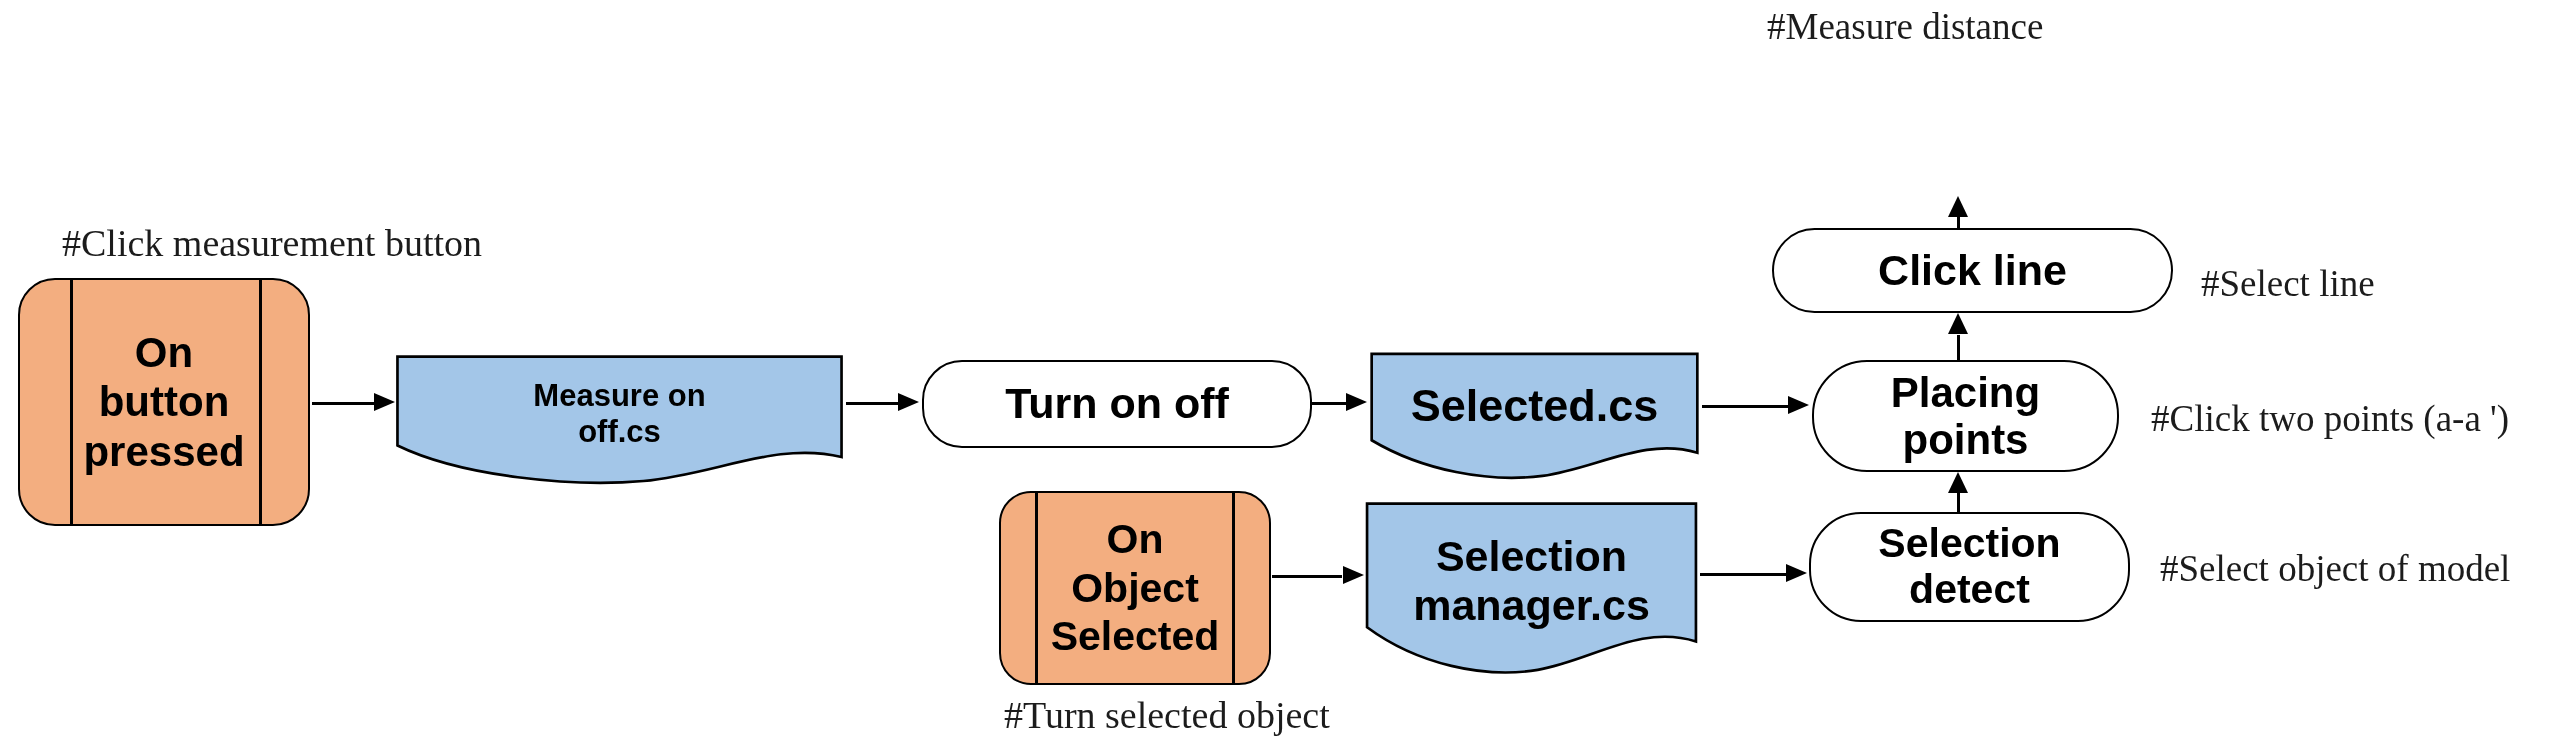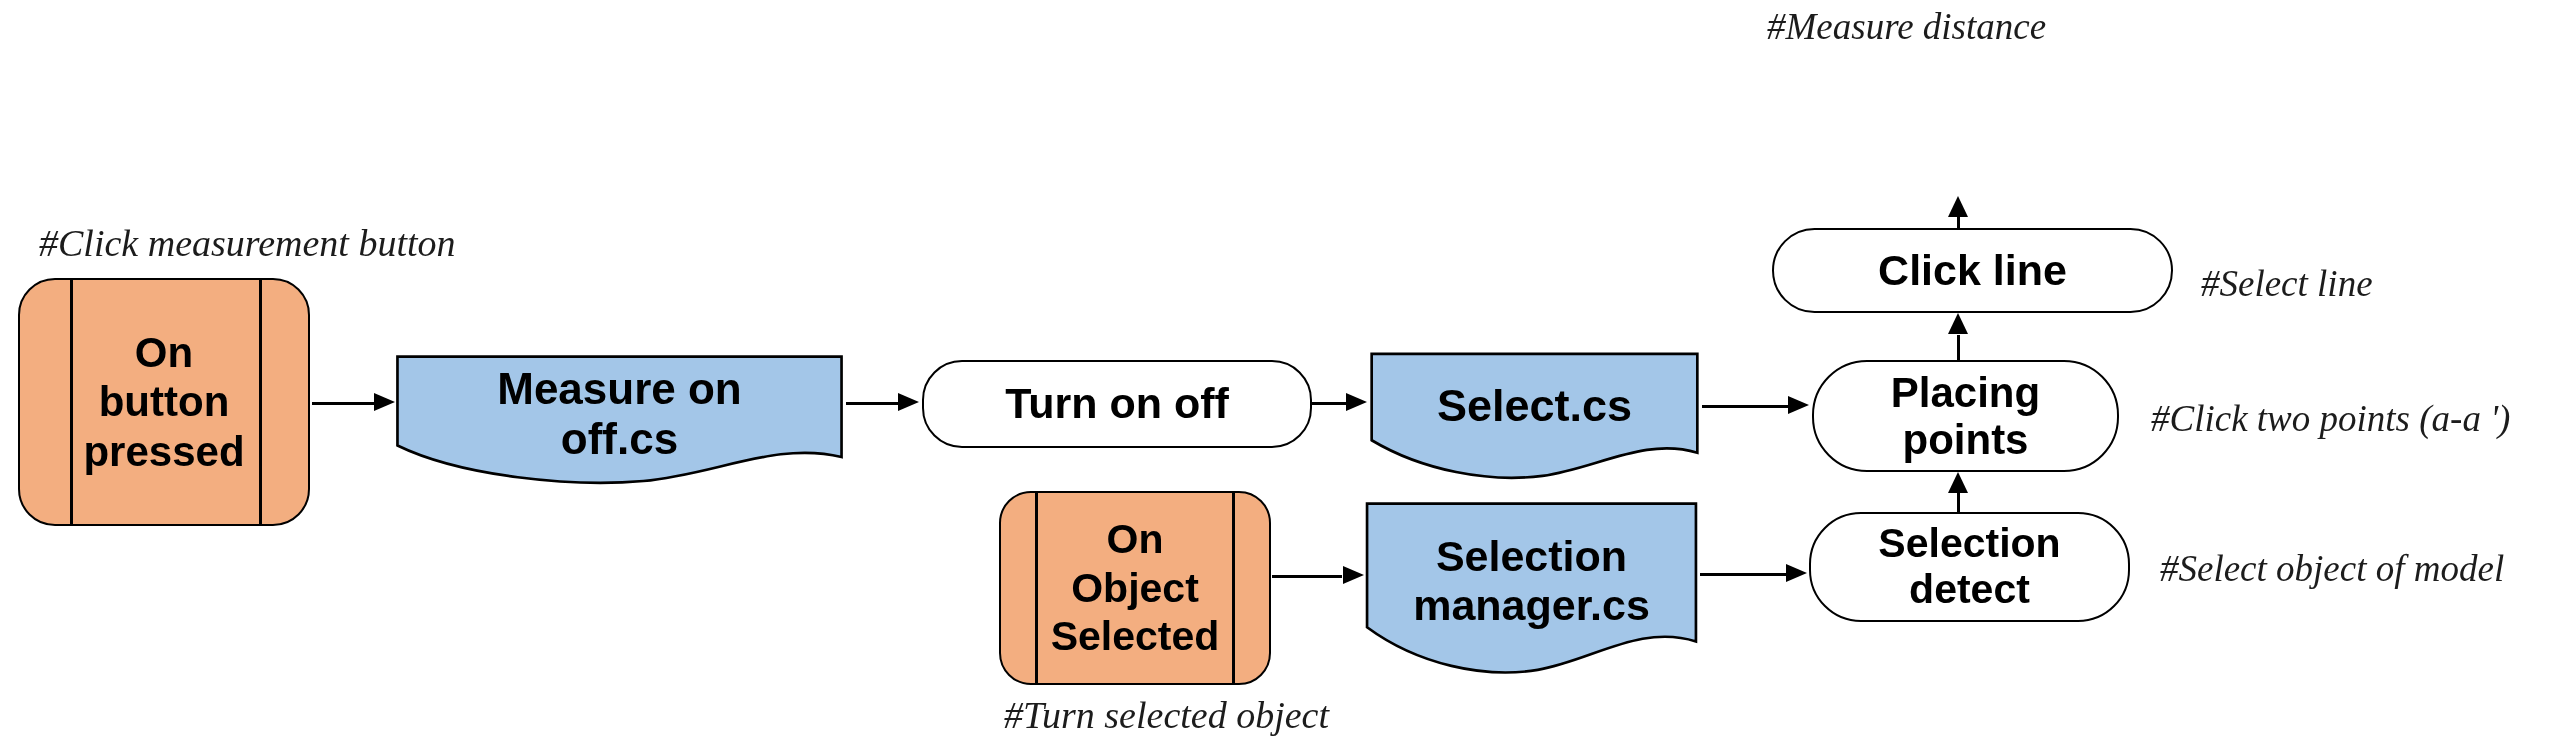--- a/index.html
+++ b/index.html
@@ -39,21 +39,20 @@
   .docshape{position:absolute;}
   .docshape svg{position:absolute;left:0;top:0;}
   .doc-path{fill:var(--script-fill);stroke:var(--stroke);stroke-width:3;}
   .signal{position:absolute;}
   .signal svg{position:absolute;left:0;top:0;}
   .signal-poly{fill:var(--result-fill);stroke:var(--stroke);stroke-width:4;}
   
   .annotation{
     position:absolute;
     font-family:"Liberation Serif", serif;
-    font-style:italic;
     font-size:38px;
     color:#1c1c1c;
     white-space:nowrap;
   }
   
   .hline{position:absolute;height:2.7px;background:var(--stroke);}
   .vlinearrow{position:absolute;width:2.7px;background:var(--stroke);}
   .head-right{
     position:absolute;width:0;height:0;
     border-top:9.8px solid transparent;
@@ -65,21 +64,21 @@
     border-left:10.7px solid transparent;
     border-right:10.7px solid transparent;
     border-bottom:21.4px solid var(--stroke);
   }
 </style>
 </head>
 <body>
 
 <div id="canvas">
 
-  <div class="annotation" style="left:39px;top:221px;text-align:right;">#Click measurement button</div>
+  <div class="annotation" style="left:62px;top:221px;text-align:right;">#Click measurement button</div>
   <div class="annotation" style="left:1767px;top:5.3px;font-size:37px;">#Measure distance</div>
   <div class="annotation" style="left:2201px;top:262px;font-size:37px;">#Select line</div>
   <div class="annotation" style="left:2160px;top:547px;font-size:37px;">#Select object of model</div>
   <div class="annotation" style="left:2151px;top:397px;font-size:37px;">#Click two points (a-a ')</div>
   <div class="annotation" style="left:1004px;top:693px;">#Turn selected object</div>
 
   <div class="subroutine" style="left:18px;top:278px;width:292px;height:248px;">
     <div class="vline" style="left:50px;"></div>
     <div class="vline" style="right:46px;"></div>
     <div class="node-label" style="font-size:42px;line-height:1.18;">On
@@ -87,39 +86,39 @@
 pressed</div>
   </div>
 
   <div class="hline" style="left:312px;top:402px;width:64px;"></div>
   <div class="head-right" style="left:374px;top:393px;"></div>
 
   <div class="docshape" style="left:394px;top:354px;width:451px;height:135px;">
     <svg width="451" height="135" viewBox="0 0 506 152">
       <path class="doc-path" d="M3,3 L503,3 L503,116 C430,98 360,136 280,143 C200,150 75,138 3,103 Z"></path>
     </svg>
-    <div class="node-label" style="top:5.3px;height:109px;font-size:44px;">Measure on
+    <div class="node-label" style="top:5.3px;height:109px;font-size:31px;">Measure on
 off.cs</div>
   </div>
 
   <div class="hline" style="left:846px;top:402px;width:53px;"></div>
   <div class="head-right" style="left:898px;top:393px;"></div>
 
   <div class="stadium" style="left:922px;top:360px;width:390px;height:88px;border-radius:40px;">
     <div class="node-label" style="font-size:43px;">Turn on off</div>
   </div>
 
   <div class="hline" style="left:1312px;top:402px;width:36px;"></div>
   <div class="head-right" style="left:1346px;top:393px;"></div>
 
   <div class="docshape" style="left:1369px;top:351px;width:331px;height:134px;">
     <svg width="331" height="134" viewBox="0 0 372 150">
       <path class="doc-path" d="M3,3 L369,3 L369,114 C310,96 255,132 195,140 C135,148 60,134 3,100 Z"></path>
     </svg>
-    <div class="node-label" style="top:3.6px;height:103px;font-size:45px;">Select.cs</div>
+    <div class="node-label" style="top:3.6px;height:103px;font-size:45px;">Selected.cs</div>
   </div>
 
   <div class="hline" style="left:1702px;top:405px;width:87px;"></div>
   <div class="head-right" style="left:1788px;top:396px;"></div>
 
   <div class="stadium" style="left:1812px;top:360px;width:307px;height:112px;border-radius:55px;text-decoration:underline;">
     <div class="node-label" style="font-size:42px;line-height:1.12;">Placing
 points</div>
   </div>
 

